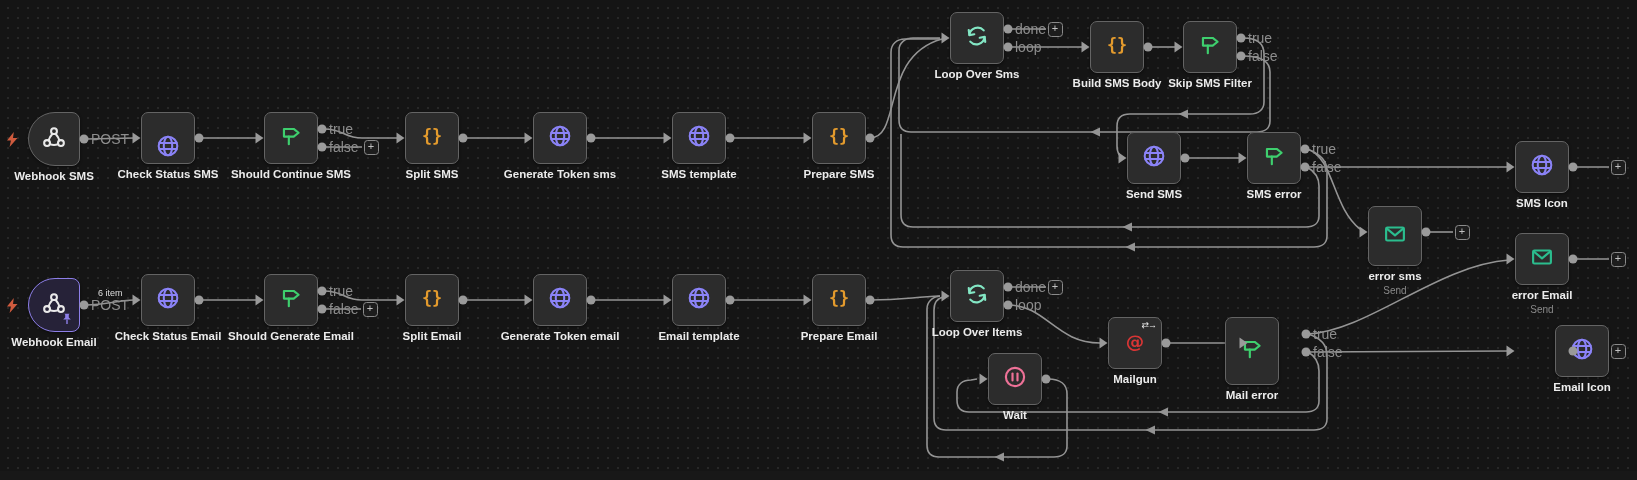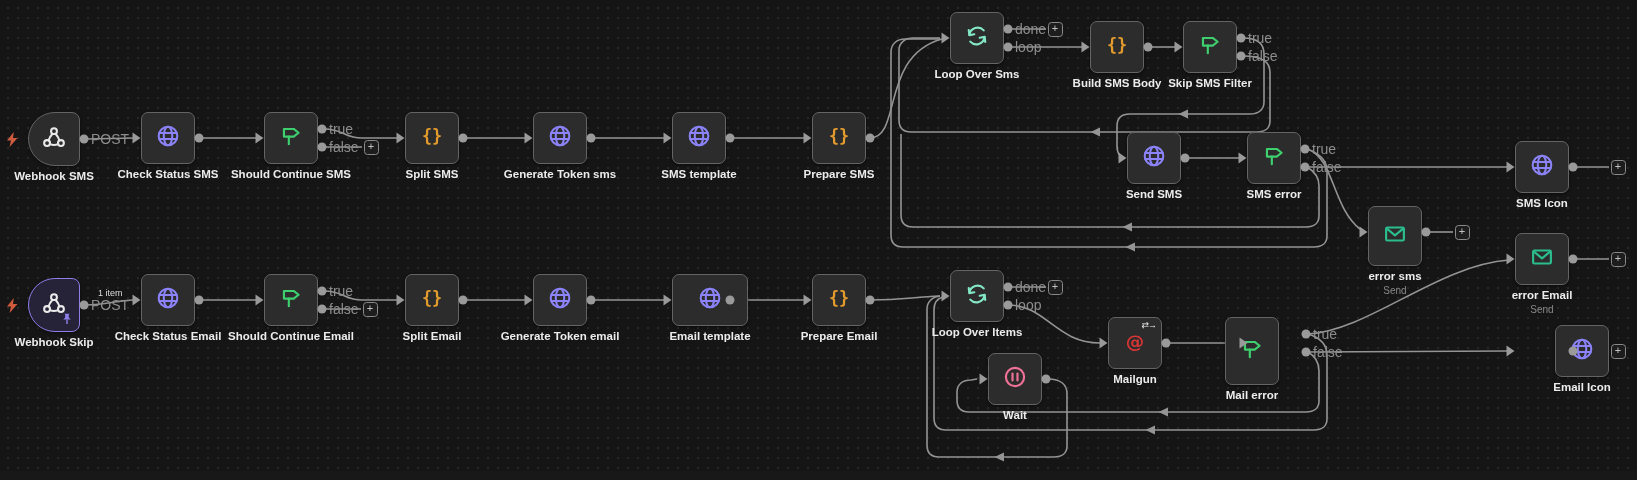--- a/index.html
+++ b/index.html
@@ -93,21 +93,21 @@
             <circle cx="12" cy="6.6" r="2.7"></circle>
             <circle cx="5.6" cy="17.6" r="2.7"></circle>
             <circle cx="18.4" cy="17.6" r="2.7"></circle>
             <path d="M10.6,9 C8.6,11.2 7.6,13.2 7,15.1"></path>
             <path d="M13.4,9 C15.4,11.2 16.4,13.2 17,15.1"></path>
             <path d="M8.3,18.6 C10.7,19.6 13.3,19.6 15.7,18.6"></path>
           </g>
         </svg></span>
       <div class="node-label">Webhook SMS</div>
     </div>
-    <div class="node" style="left: 141px; top: 112px; width: 54px; height: 52px;">
+    <div class="node" style="left: 141px; top: 112px; width: 54px; height: 52px; align-items: flex-end;">
       <span><svg width="26" height="26" viewBox="0 0 24 24">
           <g fill="none" stroke="#8b83f7" stroke-width="1.9" stroke-linecap="round">
             <circle cx="12" cy="12" r="8.6"></circle>
             <ellipse cx="12" cy="12" rx="3.9" ry="8.6"></ellipse>
             <path d="M4,9.2 H20"></path>
             <path d="M4,14.8 H20"></path>
           </g>
         </svg></span>
       <div class="node-label">Check Status SMS</div>
     </div>
@@ -248,60 +248,60 @@
             <circle cx="18.4" cy="17.6" r="2.7"></circle>
             <path d="M10.6,9 C8.6,11.2 7.6,13.2 7,15.1"></path>
             <path d="M13.4,9 C15.4,11.2 16.4,13.2 17,15.1"></path>
             <path d="M8.3,18.6 C10.7,19.6 13.3,19.6 15.7,18.6"></path>
           </g>
         </svg></span>
       <div class="pin-badge"><svg width="10" height="12" viewBox="0 0 10 12">
           <path d="M2.4,0.8 H7.6 L6.8,1.8 V4.4 L8.8,6.4 H1.2 L3.2,4.4 V1.8 Z" fill="#8d7fe8"></path>
           <path d="M5,6.4 V11" stroke="#8d7fe8" stroke-width="1.4"></path>
         </svg></div>
-      <div class="node-label">Webhook Skip</div>
+      <div class="node-label">Webhook Email</div>
     </div>
     <div class="node" style="left: 141px; top: 274px; width: 54px; height: 52px;">
       <span><svg width="26" height="26" viewBox="0 0 24 24">
           <g fill="none" stroke="#8b83f7" stroke-width="1.9" stroke-linecap="round">
             <circle cx="12" cy="12" r="8.6"></circle>
             <ellipse cx="12" cy="12" rx="3.9" ry="8.6"></ellipse>
             <path d="M4,9.2 H20"></path>
             <path d="M4,14.8 H20"></path>
           </g>
         </svg></span>
       <div class="node-label">Check Status Email</div>
     </div>
     <div class="node" style="left: 264px; top: 274px; width: 54px; height: 52px;">
       <span><svg width="26" height="26" viewBox="0 0 24 24">
           <g fill="none" stroke="#3ecf6e" stroke-width="2" stroke-linejoin="round" stroke-linecap="round">
             <path d="M5.5,5.5 H14.5 L19,9 L14.5,12.5 H5.5 Z"></path>
             <path d="M10,12.5 V19.5"></path>
           </g>
         </svg></span>
-      <div class="node-label">Should Continue Email</div>
+      <div class="node-label">Should Generate Email</div>
     </div>
     <div class="node" style="left: 405px; top: 274px; width: 54px; height: 52px;">
       <span><svg width="26" height="26" viewBox="0 0 24 24">
           <text x="12" y="17.2" text-anchor="middle" font-family="DejaVu Sans Mono,monospace" font-size="15.5" font-weight="bold" fill="#e49b2d">{}</text>
         </svg></span>
       <div class="node-label">Split Email</div>
     </div>
     <div class="node" style="left: 533px; top: 274px; width: 54px; height: 52px;">
       <span><svg width="26" height="26" viewBox="0 0 24 24">
           <g fill="none" stroke="#8b83f7" stroke-width="1.9" stroke-linecap="round">
             <circle cx="12" cy="12" r="8.6"></circle>
             <ellipse cx="12" cy="12" rx="3.9" ry="8.6"></ellipse>
             <path d="M4,9.2 H20"></path>
             <path d="M4,14.8 H20"></path>
           </g>
         </svg></span>
       <div class="node-label">Generate Token email</div>
     </div>
-    <div class="node" style="left: 672px; top: 274px; width: 76px; height: 52px;">
+    <div class="node" style="left: 672px; top: 274px; width: 54px; height: 52px;">
       <span><svg width="26" height="26" viewBox="0 0 24 24">
           <g fill="none" stroke="#8b83f7" stroke-width="1.9" stroke-linecap="round">
             <circle cx="12" cy="12" r="8.6"></circle>
             <ellipse cx="12" cy="12" rx="3.9" ry="8.6"></ellipse>
             <path d="M4,9.2 H20"></path>
             <path d="M4,14.8 H20"></path>
           </g>
         </svg></span>
       <div class="node-label">Email template</div>
     </div>
@@ -412,21 +412,21 @@
     <div class="port-label" style="left: 91px; top: 139px;">POST</div>
     <div class="port-label" style="left: 329px; top: 129px;">true</div>
     <div class="port-label" style="left: 329px; top: 147px;">false</div>
     <div class="port-label" style="left: 1015px; top: 29px;">done</div>
     <div class="port-label" style="left: 1015px; top: 47px;">loop</div>
     <div class="port-label" style="left: 1248px; top: 38px;">true</div>
     <div class="port-label" style="left: 1248px; top: 56px;">false</div>
     <div class="port-label" style="left: 1312px; top: 149px;">true</div>
     <div class="port-label" style="left: 1312px; top: 167px;">false</div>
     <div class="port-label" style="left: 91px; top: 305px;">POST</div>
-    <div class="items-label" style="left: 98px; top: 288px;">1 item</div>
+    <div class="items-label" style="left: 98px; top: 288px;">6 item</div>
     <div class="port-label" style="left: 329px; top: 291px;">true</div>
     <div class="port-label" style="left: 329px; top: 309px;">false</div>
     <div class="port-label" style="left: 1015px; top: 287px;">done</div>
     <div class="port-label" style="left: 1015px; top: 305px;">loop</div>
     <div class="port-label" style="left: 1313px; top: 334px;">true</div>
     <div class="port-label" style="left: 1313px; top: 352px;">false</div>
     <div class="plus" style="left: 363.5px; top: 139.5px;">+</div>
     <div class="plus" style="left: 362.5px; top: 301.5px;">+</div>
     <div class="plus" style="left: 1047.5px; top: 21.5px;">+</div>
     <div class="plus" style="left: 1047.5px; top: 279.5px;">+</div>

